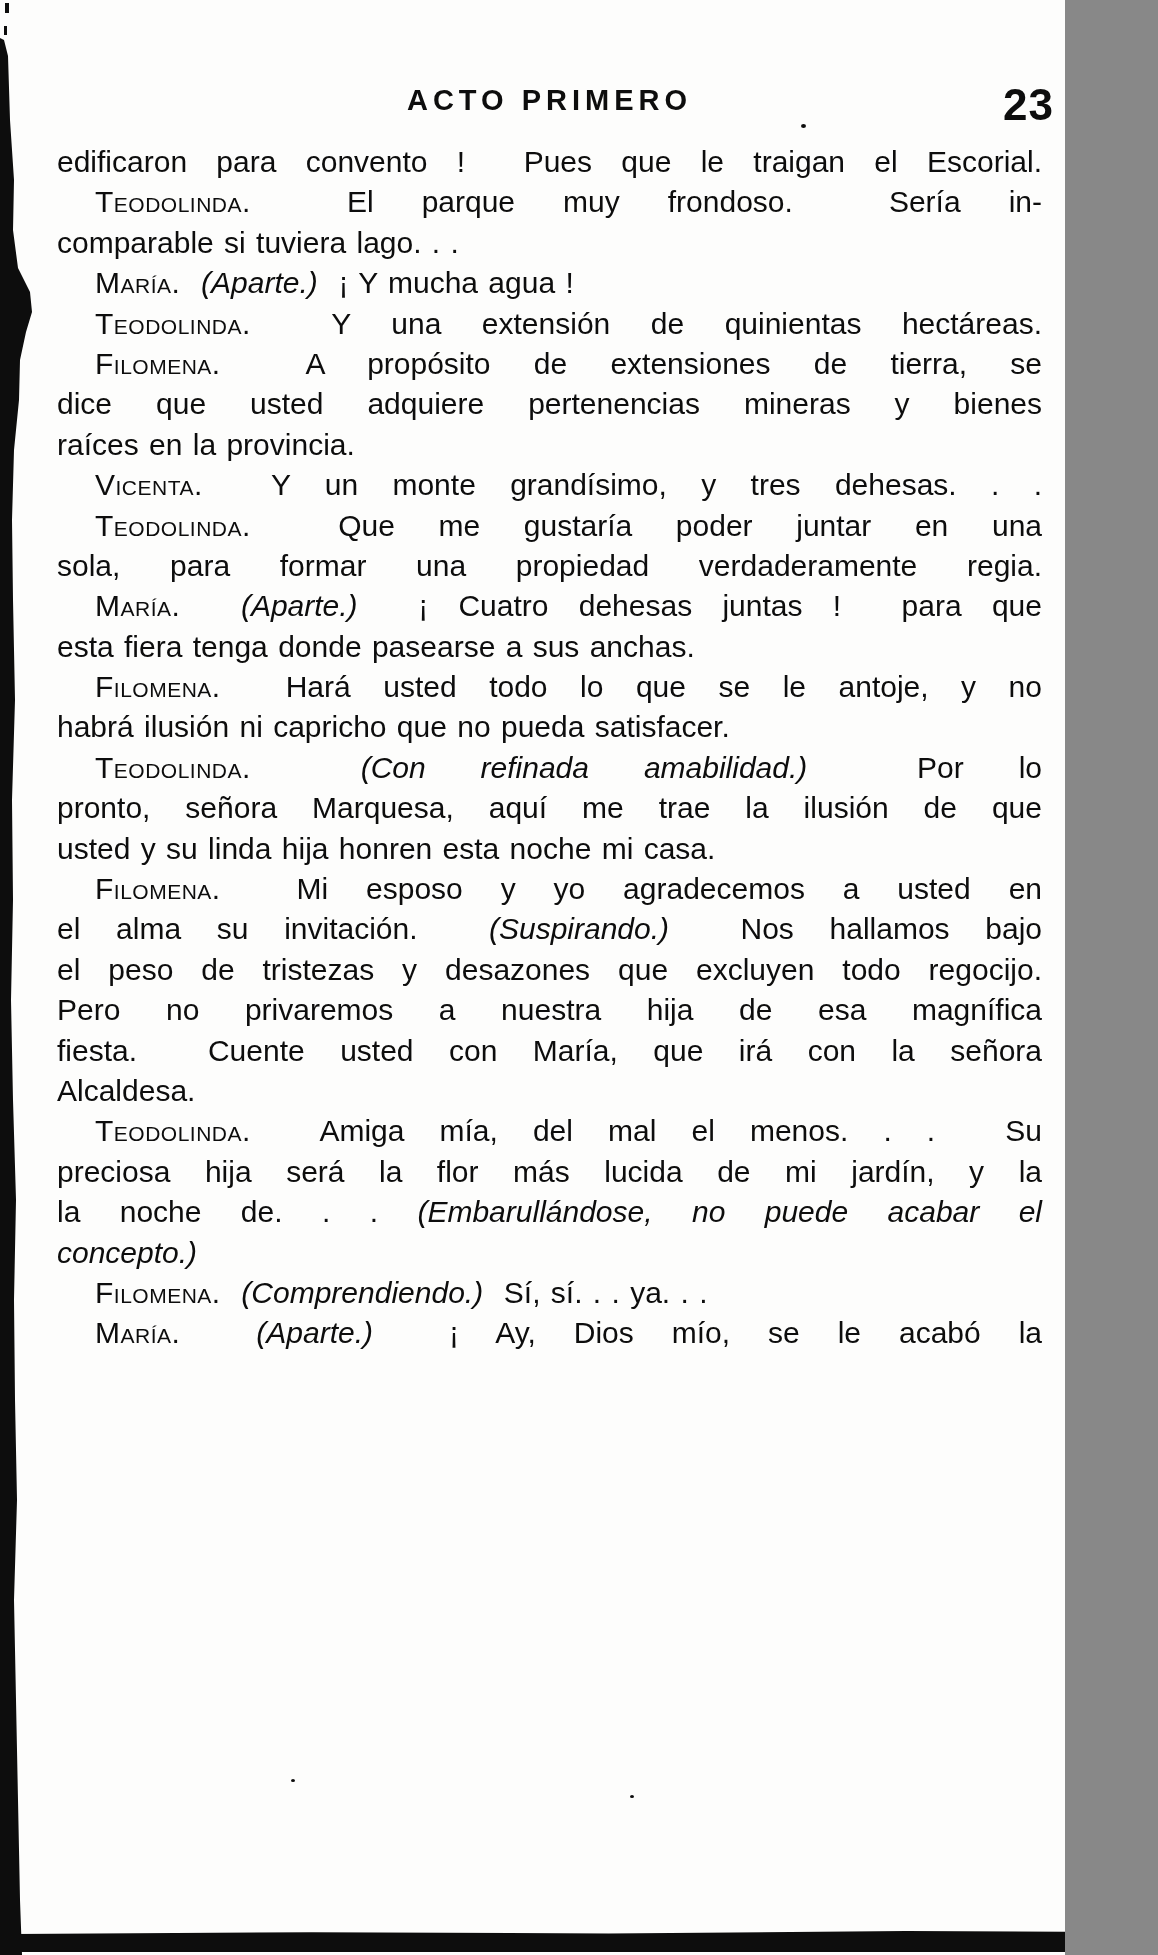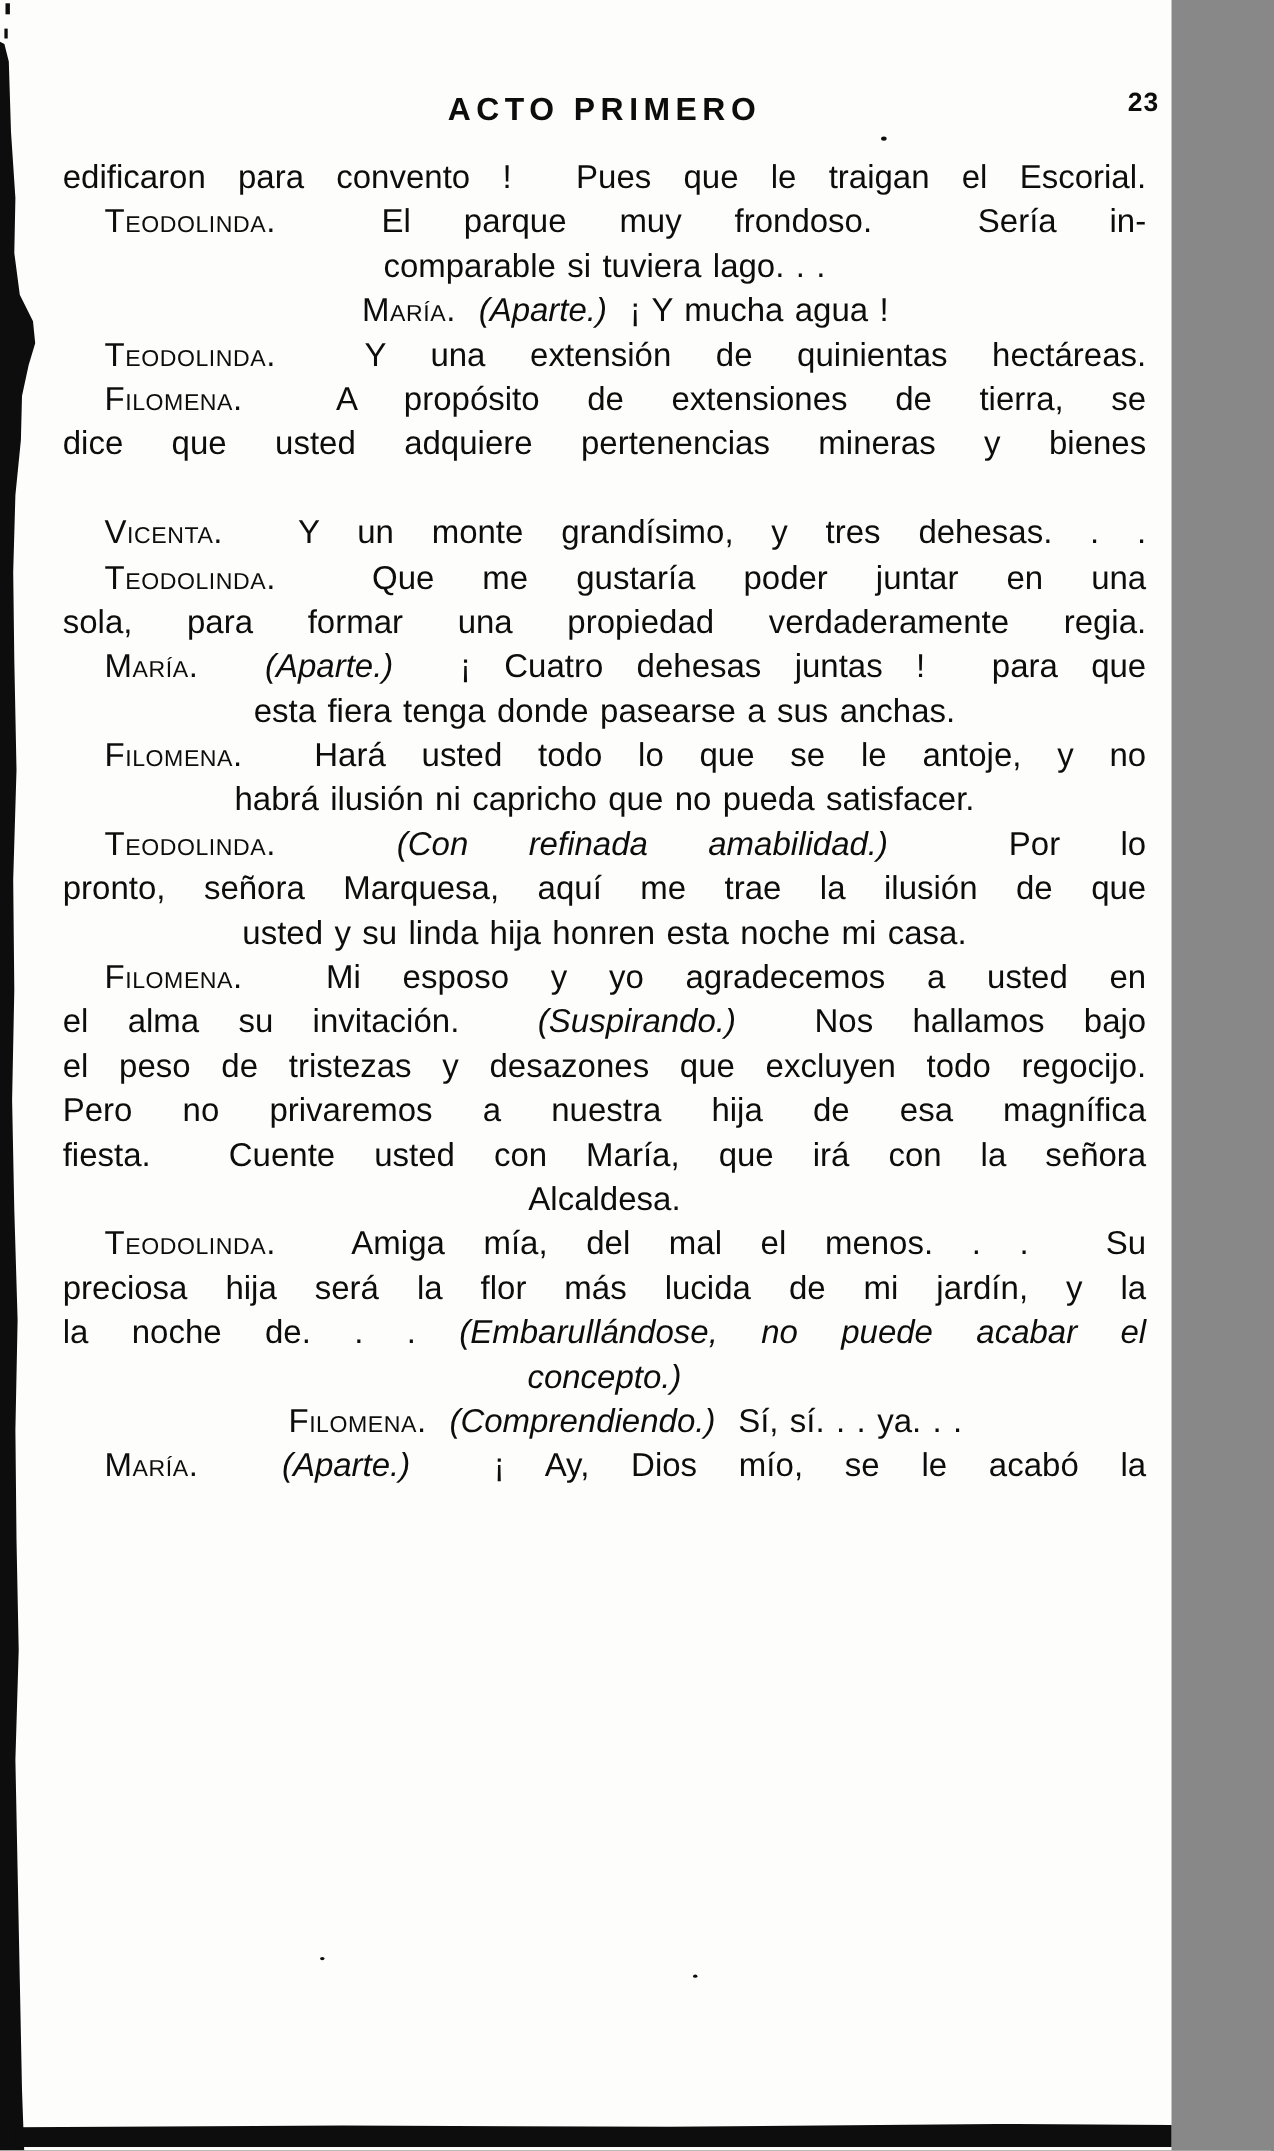--- a/index.html
+++ b/index.html
@@ -30,35 +30,34 @@
 
   .header-row{
     position:absolute;left:57px;top:84px;width:985px;height:44px;
   }
   .acto-title{
     position:absolute;left:0;right:0;text-align:center;
     font-size:29px;letter-spacing:5px;font-weight:600;
   }
   .page-number{
     position:absolute;right:-12px;top:-4px;
-    font-size:24px;font-weight:600;letter-spacing:1px;
+    font-size:44px;font-weight:600;letter-spacing:1px;
   }
 
   .text-block{
     position:absolute;left:57px;top:142px;width:985px;
   }
   .line{
     position:relative;
     font-size:30px;
     line-height:40.4px;
     height:40.4px;
     white-space:pre-wrap;
     word-spacing:2px;
     overflow:visible;
-    text-align:center;
   }
   .line.j{ text-align:justify; text-align-last:justify; }
   .line.ind{ text-indent:38px; }
   .line .smallcaps{ font-variant:small-caps; letter-spacing:0.5px; }
   .line .italic{ font-style:italic; }
   .lineno{
     position:absolute;right:-88px;top:5px;
     font-size:26px;letter-spacing:1px;
     text-indent:0;
     margin-left:38px;
@@ -90,21 +89,21 @@
   </div>
 
   <div class="text-block">
       <div class="line j"><span class="normal">edificaron para convento !  Pues que le traigan el Escorial.</span></div>
       <div class="line j ind"><span class="smallcaps">Teodolinda.</span><span class="normal">  El parque muy frondoso.  Sería in-</span></div>
       <div class="line"><span class="normal">comparable si tuviera lago. . .</span><span class="lineno">580</span></div>
       <div class="line ind"><span class="smallcaps">María.</span><span class="normal">  </span><span class="italic">(Aparte.)</span><span class="normal">  ¡ Y mucha agua !</span></div>
       <div class="line j ind"><span class="smallcaps">Teodolinda.</span><span class="normal">  Y una extensión de quinientas hectáreas.</span></div>
       <div class="line j ind"><span class="smallcaps">Filomena.</span><span class="normal">  A propósito de extensiones de tierra, se</span></div>
       <div class="line j"><span class="normal">dice que usted adquiere pertenencias mineras y bienes</span></div>
-      <div class="line"><span class="lineno">585</span></div>
+      <div class="line"><span class="normal">raíces en la provincia.</span><span class="lineno">585</span></div>
       <div class="line j ind"><span class="smallcaps">Vicenta.</span><span class="normal">  Y un monte grandísimo, y tres dehesas. . .</span></div>
       <div class="line j ind"><span class="smallcaps">Teodolinda.</span><span class="normal">  Que me gustaría poder juntar en una</span></div>
       <div class="line j"><span class="normal">sola, para formar una propiedad verdaderamente regia.</span></div>
       <div class="line j ind"><span class="smallcaps">María.</span><span class="normal">  </span><span class="italic">(Aparte.)</span><span class="normal">  ¡ Cuatro dehesas juntas !  para que</span></div>
       <div class="line"><span class="normal">esta fiera tenga donde pasearse a sus anchas.</span><span class="lineno">590</span></div>
       <div class="line j ind"><span class="smallcaps">Filomena.</span><span class="normal">  Hará usted todo lo que se le antoje, y no</span></div>
       <div class="line"><span class="normal">habrá ilusión ni capricho que no pueda satisfacer.</span></div>
       <div class="line j ind"><span class="smallcaps">Teodolinda.</span><span class="normal">  </span><span class="italic">(Con refinada amabilidad.)</span><span class="normal">  Por lo</span></div>
       <div class="line j"><span class="normal">pronto, señora Marquesa, aquí me trae la ilusión de que</span></div>
       <div class="line"><span class="normal">usted y su linda hija honren esta noche mi casa.</span><span class="lineno">595</span></div>

